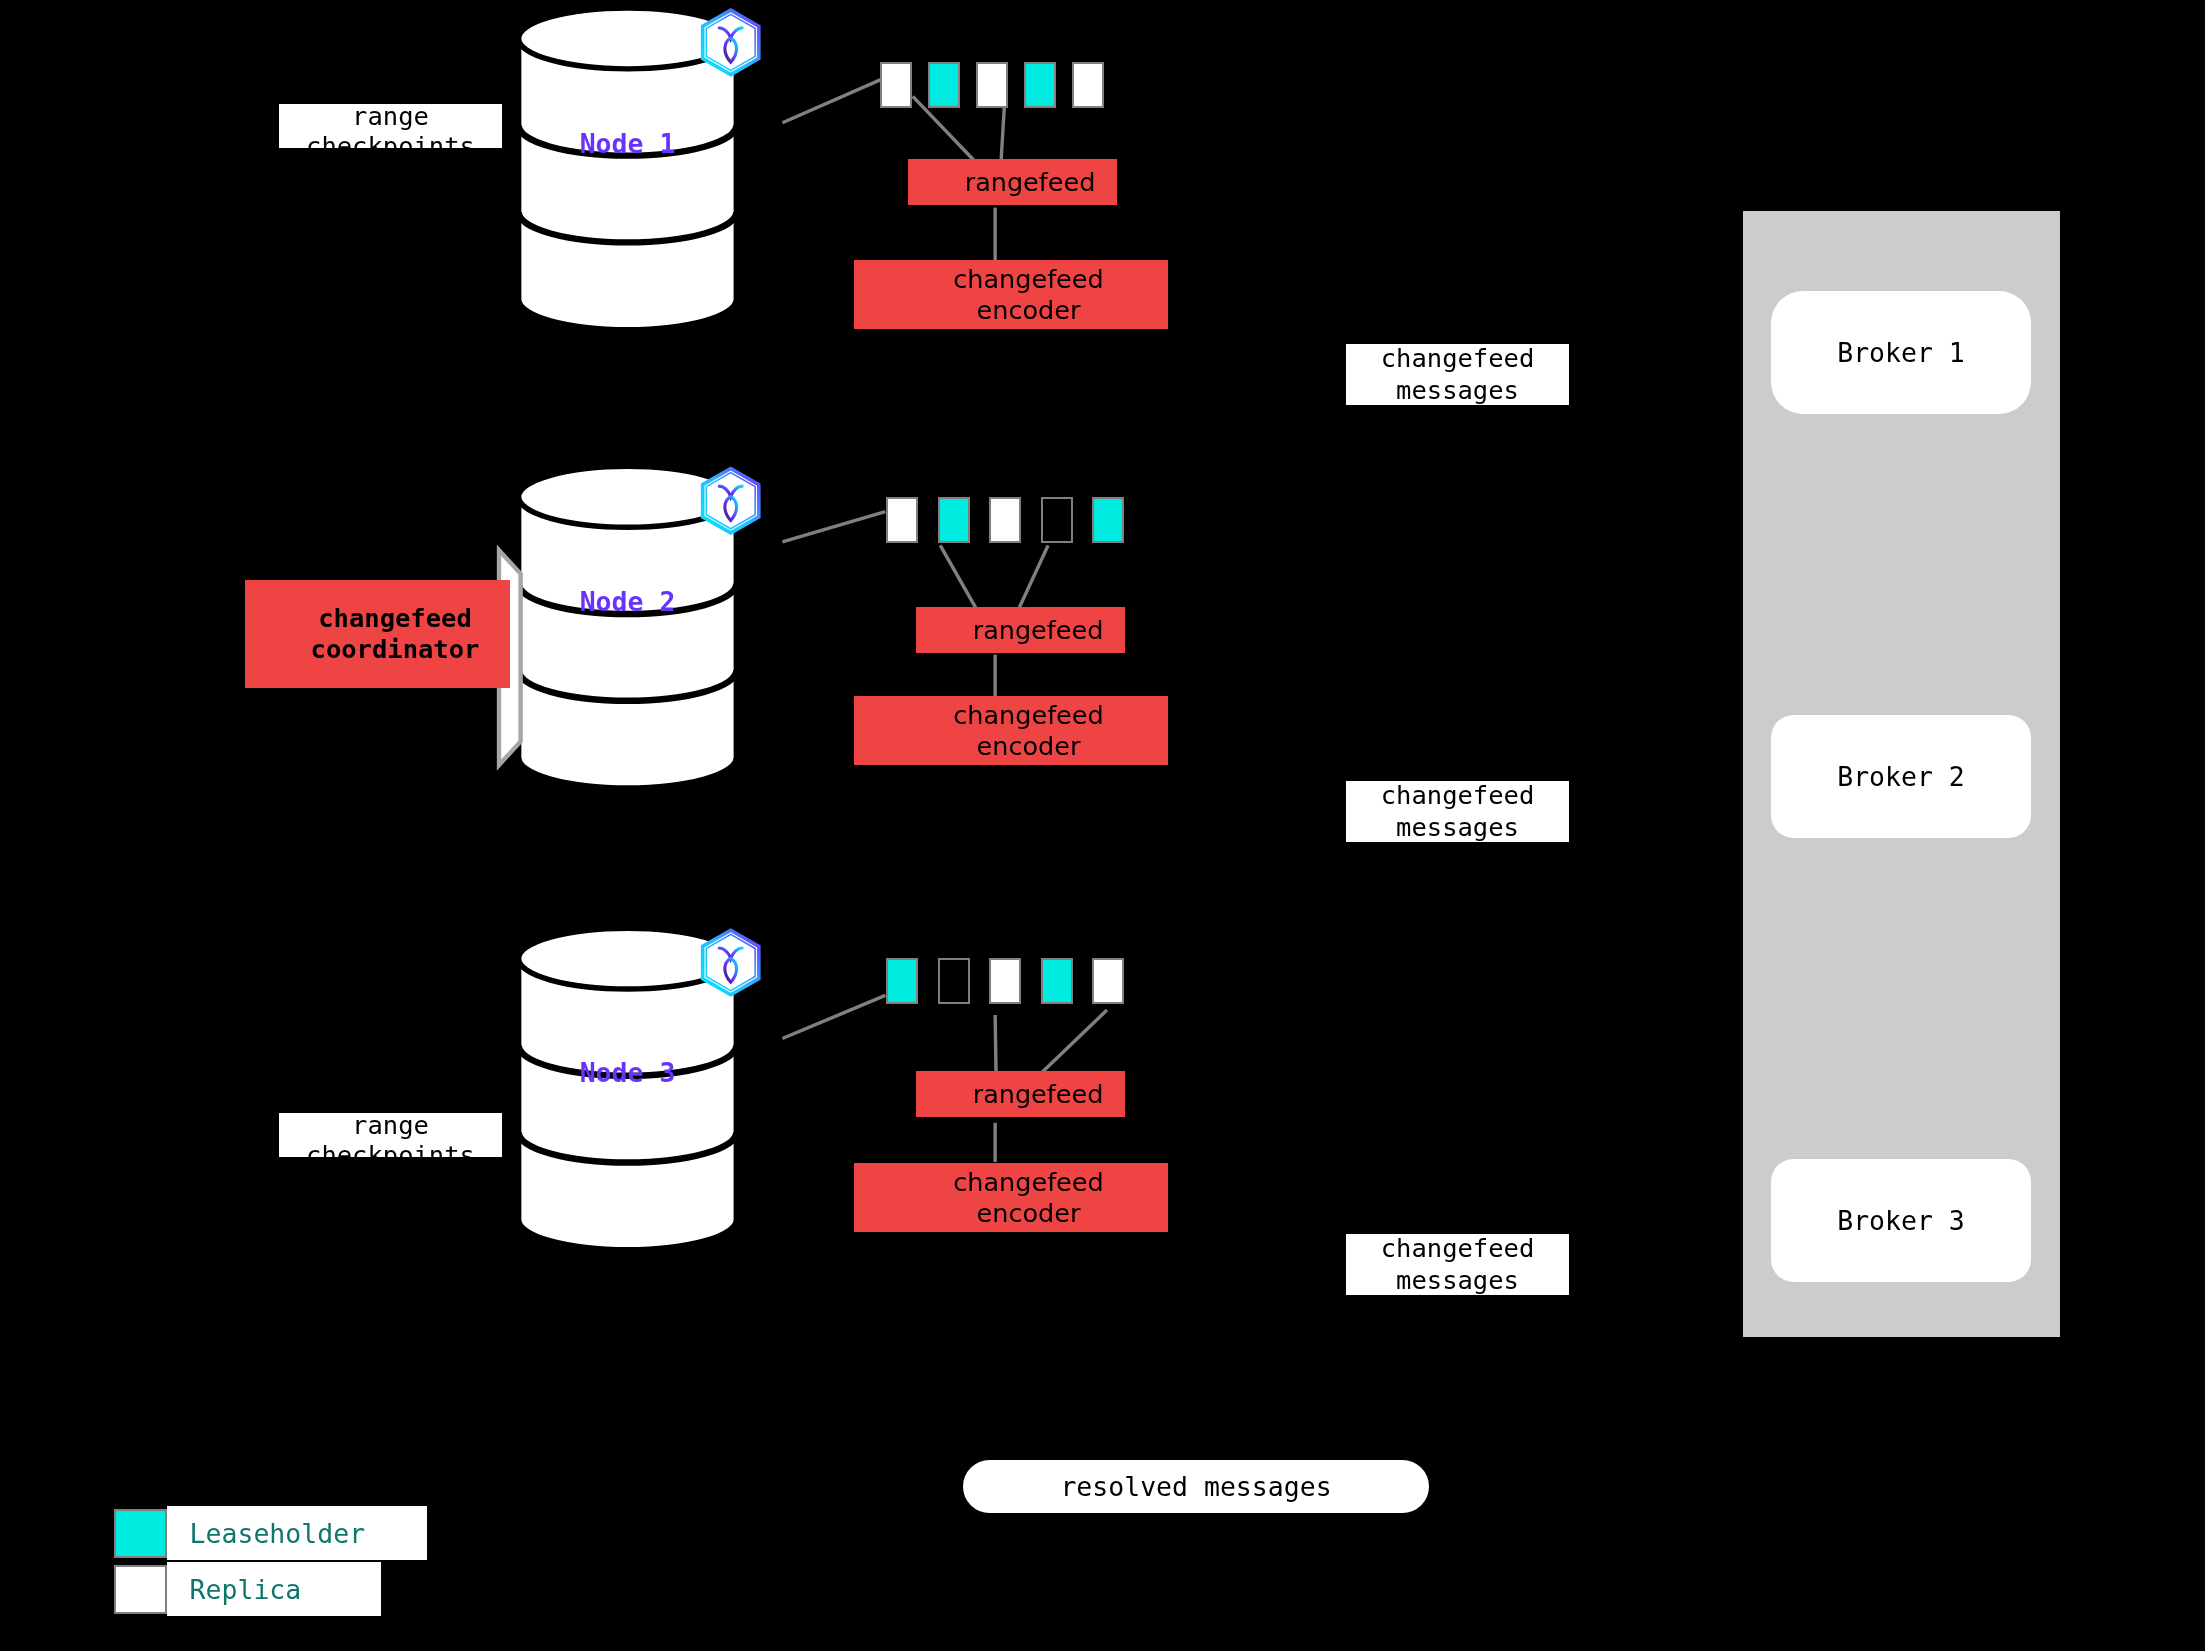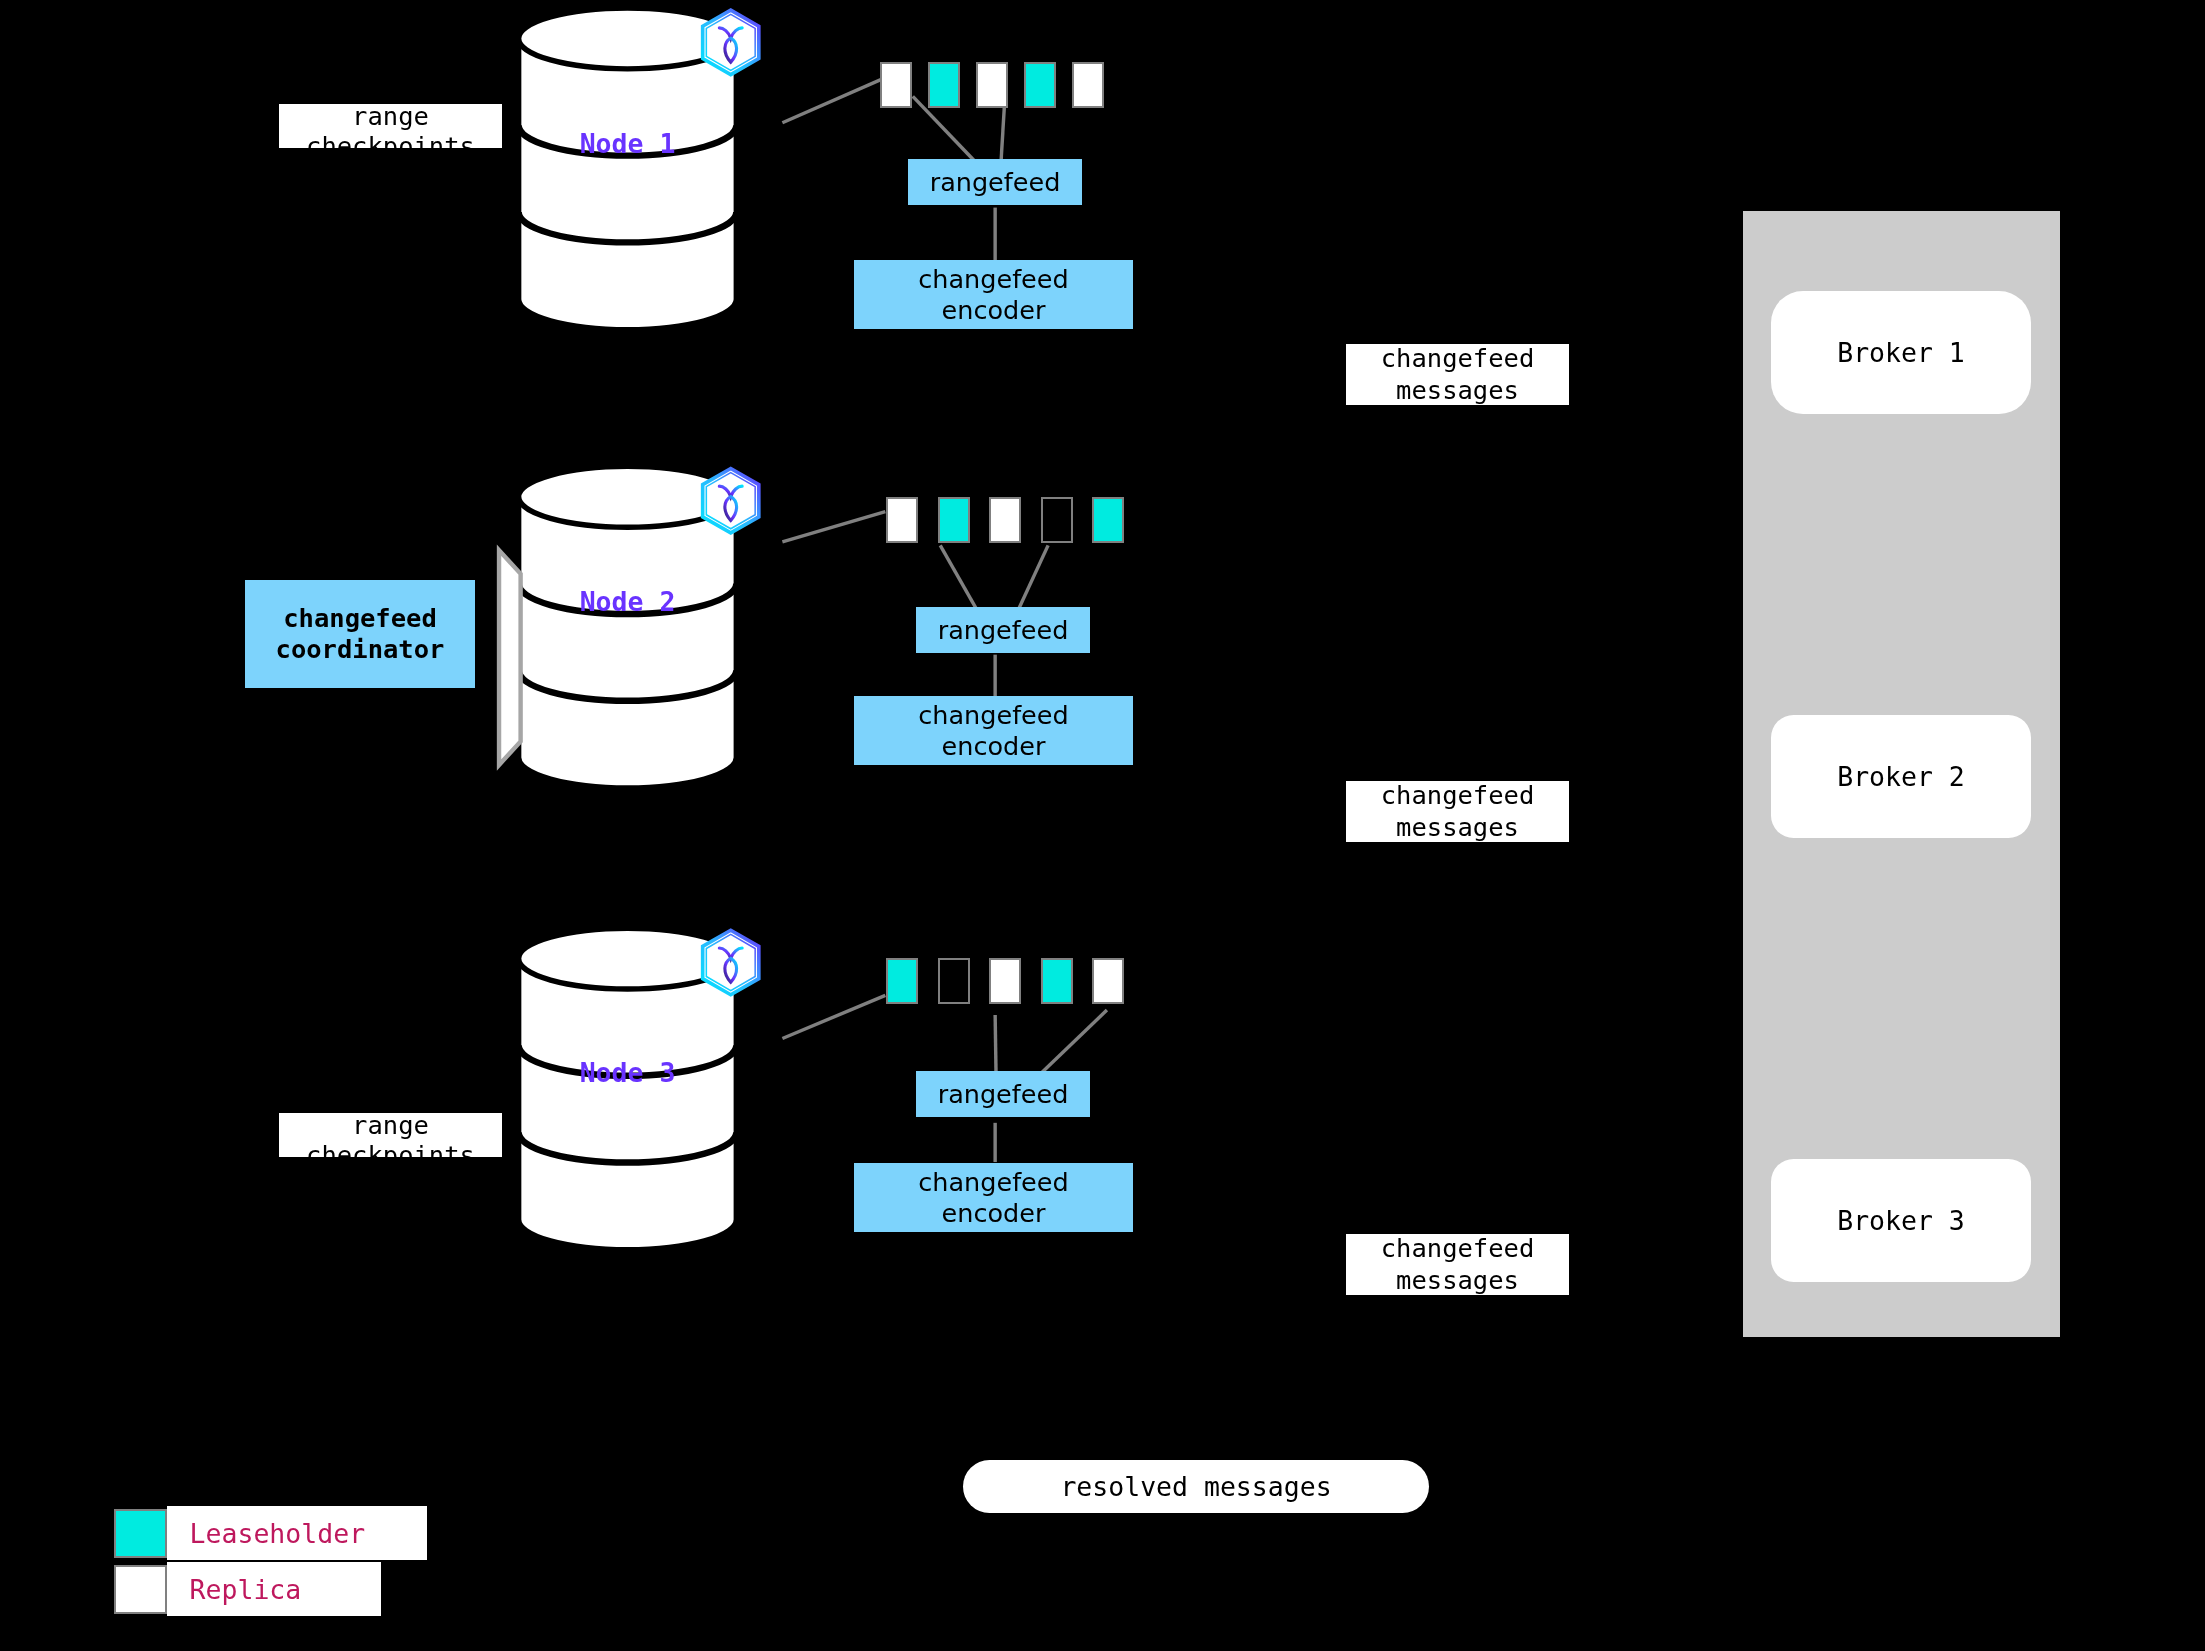--- a/index.html
+++ b/index.html
@@ -14,24 +14,25 @@
   .wlabel{
     background:#ffffff;color:#000;
     font-family:"DejaVu Sans Mono","Liberation Mono",monospace;
     display:flex;align-items:center;justify-content:center;
     text-align:center;line-height:1.22;white-space:pre;
   }
   .wlabel .ov{position:absolute;left:50%;transform:translateX(-50%);white-space:pre;}
 
   
   .gbox{
-    background:#7dd3fc;color:#000;
+    background:#ef4444;color:#000;
     display:flex;align-items:center;justify-content:center;
     text-align:center;line-height:1.2;white-space:pre;
     font-family:"DejaVu Sans","Liberation Sans",sans-serif;
+    padding-left:35px;
   }
   .gbox.bold{font-weight:bold;font-family:"DejaVu Sans Mono","Liberation Mono",monospace;}
 
   
   .range{box-sizing:border-box;border:2.9px solid #808080;}
 
   
   .broker{
     background:#ffffff;color:#000;border-radius:22.6px;
     display:flex;align-items:center;justify-content:center;
@@ -46,21 +47,21 @@
   }
 
   .pill{
     background:#ffffff;color:#000;border-radius:490px;
     display:flex;align-items:center;justify-content:center;
     font-family:"DejaVu Sans Mono","Liberation Mono",monospace;
     white-space:pre;
   }
 
   .legtext{
-    background:#ffffff;color:#be185d;
+    background:#ffffff;color:#0f766e;
     font-family:"DejaVu Sans Mono","Liberation Mono",monospace;
     display:flex;align-items:center;padding-left:22.6px;white-space:pre;
   }
 
   svg{display:block;overflow:visible;}
 </style>
 </head>
 <body>
 
 <div class="stage">

